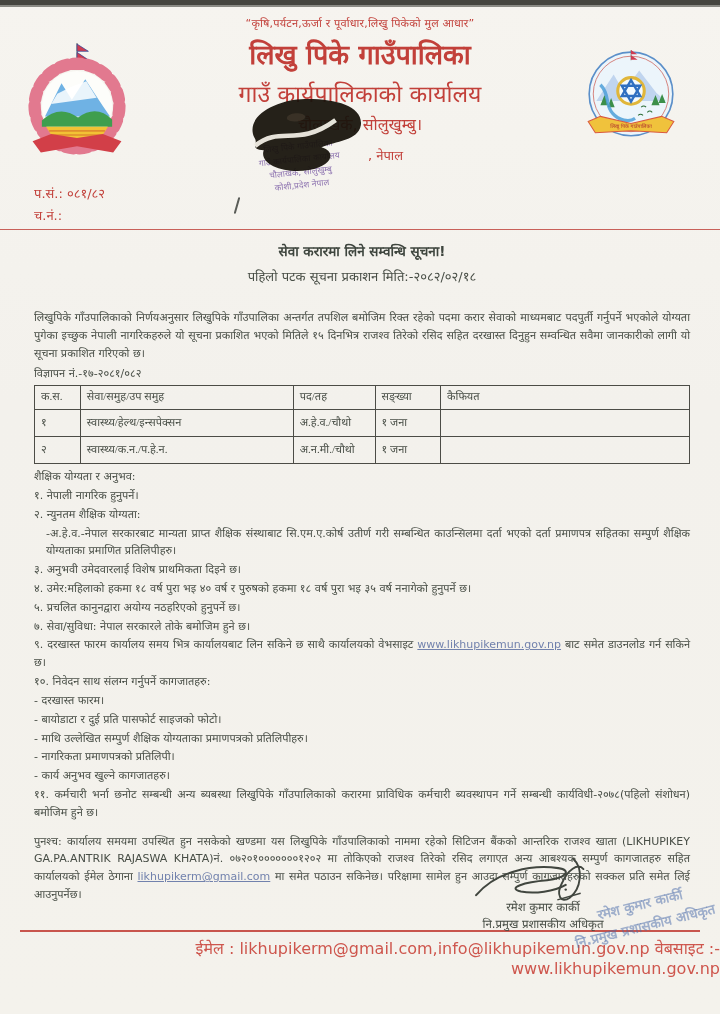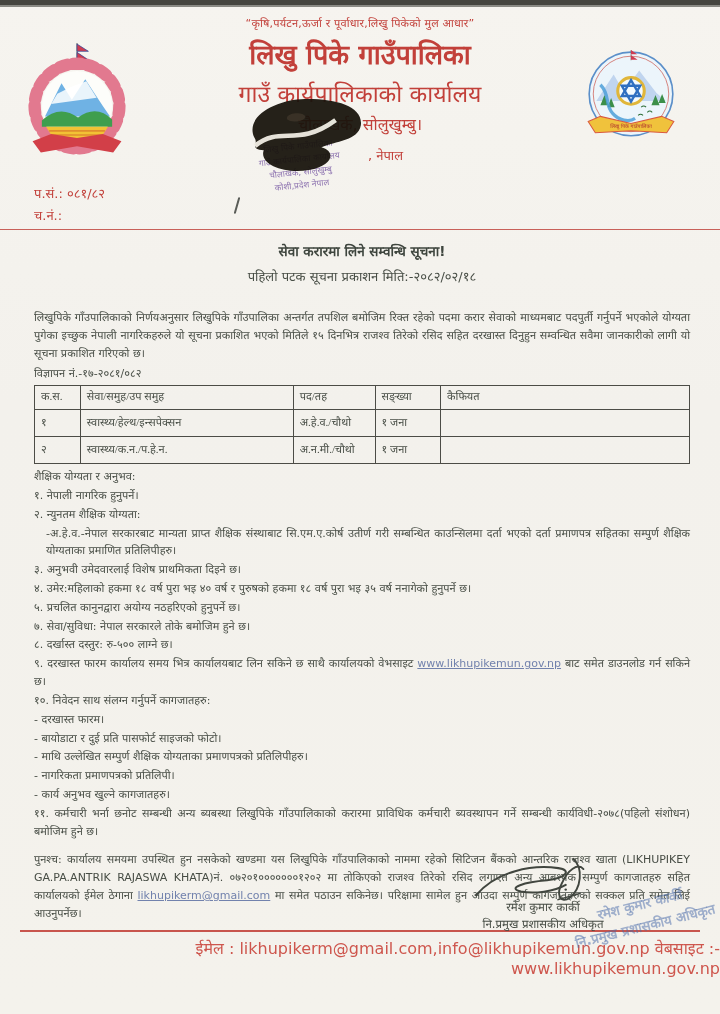--- a/index.html
+++ b/index.html
@@ -174,21 +174,20 @@
       </table>
 
     <div class="req-heading">शैक्षिक योग्यता र अनुभव:</div>
     <div class="req-item">१. नेपाली नागरिक हुनुपर्ने।</div>
     <div class="req-item">२. न्युनतम शैक्षिक योग्यता:</div>
     <div class="sub-item">-अ.हे.व.-नेपाल सरकारबाट मान्यता प्राप्त शैक्षिक संस्थाबाट सि.एम.ए.कोर्ष उतीर्ण गरी सम्बन्धित काउन्सिलमा दर्ता भएको दर्ता प्रमाणपत्र सहितका सम्पुर्ण शैक्षिक योग्यताका प्रमाणित प्रतिलिपीहरु।</div>
     <div class="req-item">३. अनुभवी उमेदवारलाई विशेष प्राथमिकता दिइने छ।</div>
     <div class="req-item">४. उमेर:महिलाको हकमा १८ वर्ष पुरा भइ ४० वर्ष र पुरुषको हकमा १८ वर्ष पुरा भइ ३५ वर्ष ननागेको हुनुपर्ने छ।</div>
     <div class="req-item">५. प्रचलित कानुनद्वारा अयोग्य नठहरिएको हुनुपर्ने छ।</div>
     <div class="req-item">७. सेवा/सुविधा: नेपाल सरकारले तोके बमोजिम हुने छ।</div>
-    <div class="req-item">८. दर्खास्त दस्तुर: रु-५०० लाग्ने छ।</div>
     <div class="req-item two-line"><span>९. दरखास्त फारम कार्यालय समय भित्र कार्यालयबाट लिन सकिने छ साथै कार्यालयको वेभसाइट </span><span class="doc-link">www.likhupikemun.gov.np</span><span> बाट समेत डाउनलोड गर्न सकिने छ।</span></div>
     <div class="req-item">१०. निवेदन साथ संलग्न गर्नुपर्ने कागजातहरु:</div>
     <div class="doc-item">- दरखास्त फारम।</div>
     <div class="doc-item">- बायोडाटा र दुई प्रति पासफोर्ट साइजको फोटो।</div>
     <div class="doc-item">- माथि उल्लेखित सम्पुर्ण शैक्षिक योग्यताका प्रमाणपत्रको प्रतिलिपीहरु।</div>
     <div class="doc-item">- नागरिकता प्रमाणपत्रको प्रतिलिपी।</div>
     <div class="doc-item">- कार्य अनुभव खुल्ने कागजातहरु।</div>
     <div class="req-item two-line">११. कर्मचारी भर्ना छनोट सम्बन्धी अन्य ब्यबस्था लिखुपिके गाँउपालिकाको करारमा प्राविधिक कर्मचारी ब्यवस्थापन गर्ने सम्बन्धी कार्यविधी-२०७८(पहिलो संशोधन) बमोजिम हुने छ।</div>
 
     <div class="postscript"><span>पुनश्च: कार्यालय समयमा उपस्थित हुन नसकेको खण्डमा यस लिखुपिके गाँउपालिकाको नाममा रहेको सिटिजन बैंकको आन्तरिक राजश्व खाता (LIKHUPIKEY GA.PA.ANTRIK RAJASWA KHATA)नं. ०७२०१०००००००१२०२ मा तोकिएको राजश्व तिरेको रसिद लगाएत अन्य आबश्यक सम्पुर्ण कागजातहरु सहित कार्यालयको ईमेल ठेगाना </span><span class="doc-link">likhupikerm@gmail.com</span><span> मा समेत पठाउन सकिनेछ। परिक्षामा सामेल हुन आउदा सम्पुर्ण कागजातहरुको सक्कल प्रति समेत लिई आउनुपर्नेछ।</span></div>

